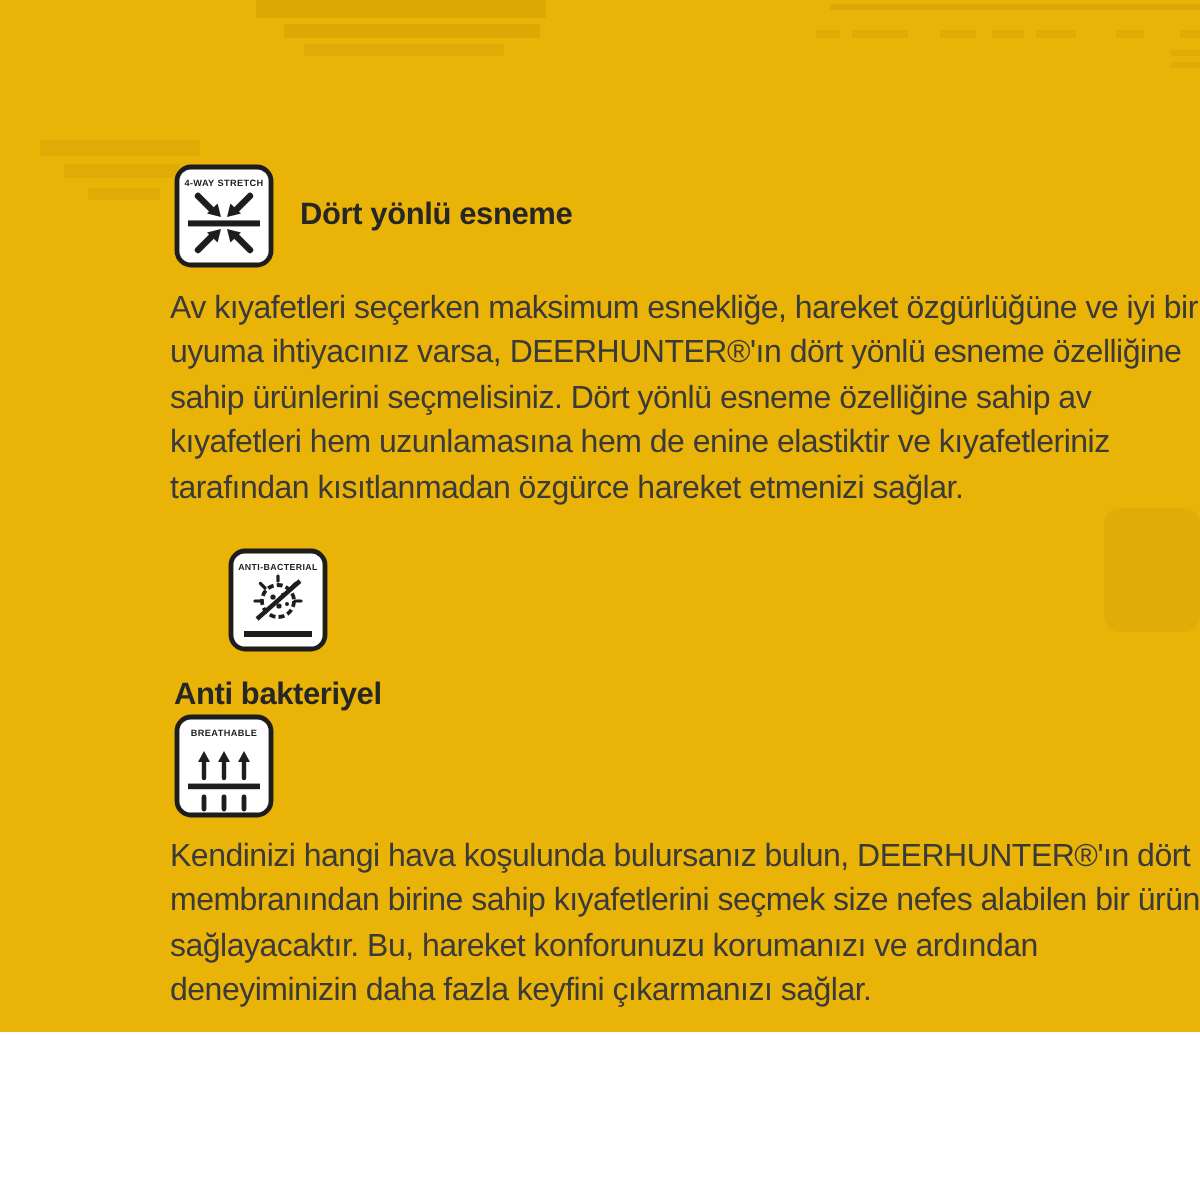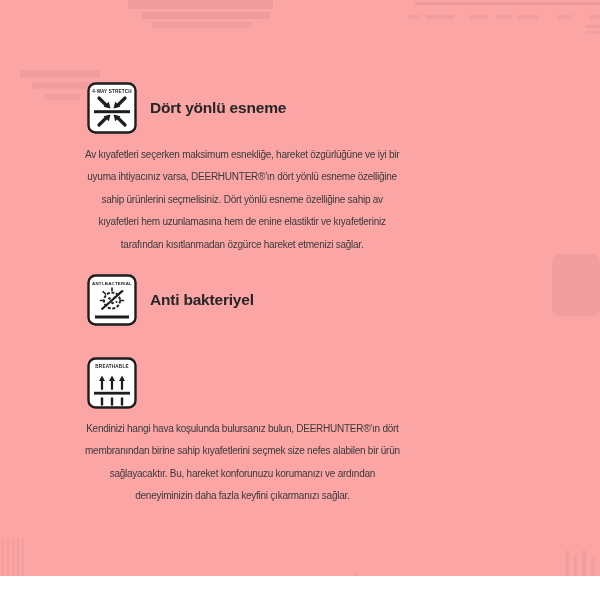--- a/index.html
+++ b/index.html
@@ -3,45 +3,44 @@
 <meta charset="utf-8">
 <style>
   html,body{margin:0;padding:0;}
   body{
     width:600px;height:600px;
     background:#ffffff;
     font-family:"Liberation Sans", sans-serif;
     overflow:hidden;
   }
   .viewport{
-    position:relative;width:600px;height:576px;background:#fca5a5;overflow:hidden;
+    position:relative;width:600px;height:516px;background:#eab308;overflow:hidden;
   }
   
   .feature-row{
     position:absolute;left:87px;
     display:flex;align-items:center;gap:13px;height:52px;
   }
   .feat-icon{flex:0 0 auto;display:block;}
   .feature-title{
     margin:0;
     font-size:15.5px;font-weight:700;letter-spacing:-0.2px;
     color:#262626;
   }
   
   .para{
     position:absolute;left:85px;margin:0;
-    font-size:10px;line-height:22.4px;letter-spacing:-0.25px;
+    font-size:16px;line-height:22.4px;letter-spacing:-0.25px;
     color:#3a3a3a;
     white-space:pre;
-    text-align:center;
   }
   #para-1{top:144px;}
   #para-2{top:418px;}
   #feature-1{top:82px;}
-  #feature-2{top:274px;}
+  #feature-2{top:274px;flex-direction:column;}
   #feature-3{top:357px;}
   
   .art{position:absolute;background:rgba(0,0,0,0.055);}
   .art.light{background:rgba(0,0,0,0.04);}
 </style>
 </head>
 <body>
 
 <div class="viewport">
 

